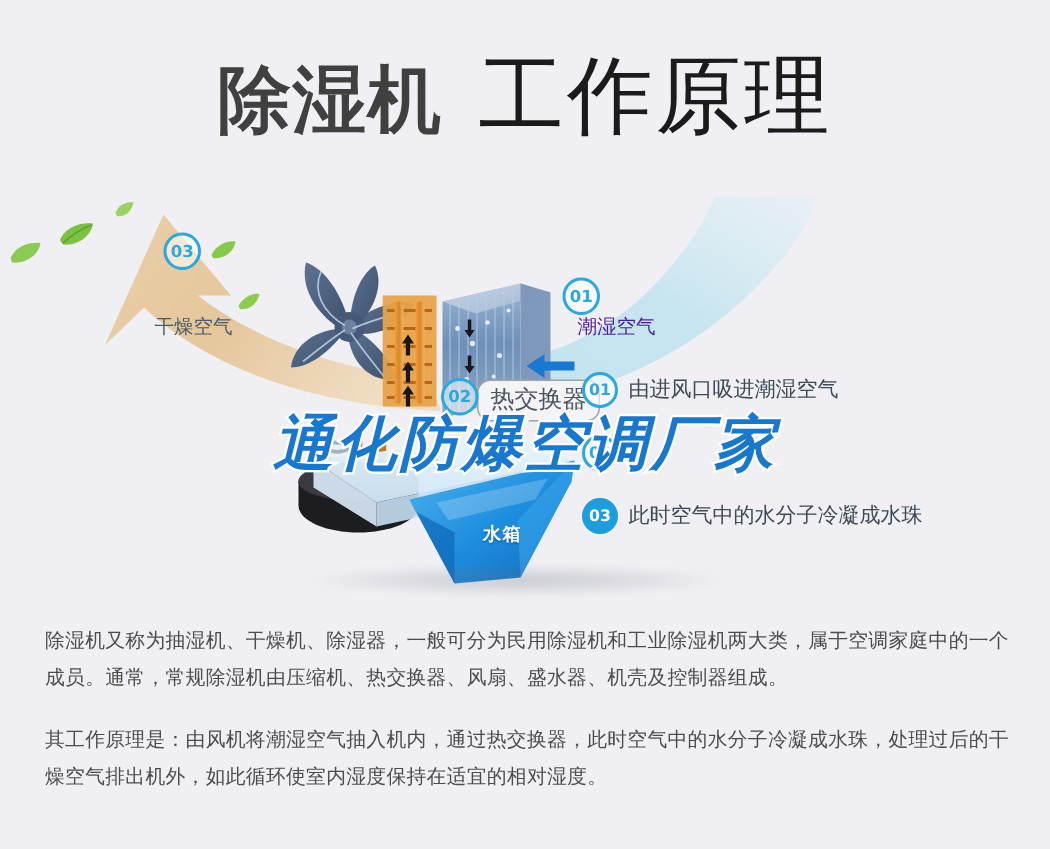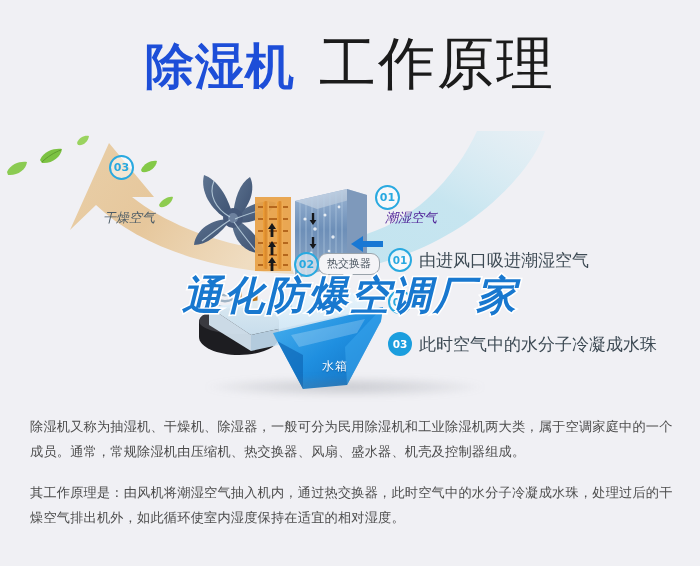--- a/index.html
+++ b/index.html
@@ -11,21 +11,21 @@
     position:relative;
   }
   #page{position:relative;width:700px;height:566px;background:#f0f0f4;overflow:hidden;}
 
   
   .title-row{
     position:absolute;left:0;top:26px;width:700px;
     text-align:center;white-space:nowrap;
   }
   .title-a{
-    font-size:49px;font-weight:bold;color:#1d4ed8;
+    font-size:49px;font-weight:bold;color:#404040;
     letter-spacing:1px;vertical-align:baseline;
   }
   .title-b{
     font-size:57px;font-weight:500;color:#1b1b1b;
     letter-spacing:2px;margin-left:24px;vertical-align:baseline;
   }
 
   
   #stage{position:absolute;left:0;top:105px;width:700px;height:295px;}
 
@@ -46,29 +46,29 @@
   
   .badge{
     position:absolute;width:21px;height:21px;border-radius:50%;
     border:2px solid #29a9e0;color:#29a9e0;
     font-size:11px;font-weight:bold;line-height:21px;text-align:center;
     background:rgba(255,255,255,.55);
     font-family:"DejaVu Sans",sans-serif;
   }
 
   .ill-label{
-    position:absolute;color:#4b5b66;font-size:13px;white-space:nowrap;font-style:italic;
+    position:absolute;color:#4b5b66;font-size:13px;white-space:nowrap;
   }
   .ill-label.light{color:#4c1d95;}
 
   
   .callout{
     position:absolute;left:318px;top:148px;
     border:1px solid #9aa3ab;border-radius:9px;background:#f4f4f7;
-    padding:2px 8px 3px 8px;font-size:11px;color:#4a5560;white-space:nowrap;
+    padding:2px 8px 3px 8px;font-size:16px;color:#4a5560;white-space:nowrap;
   }
   .callout .tail{
     position:absolute;left:24px;bottom:-7px;width:0;height:0;
     border-left:5px solid transparent;border-right:5px solid transparent;
     border-top:7px solid #f4f4f7;
   }
   .callout .tail-b{
     position:absolute;left:23px;bottom:-9px;width:0;height:0;
     border-left:6px solid transparent;border-right:6px solid transparent;
     border-top:8px solid #9aa3ab;z-index:-1;
@@ -78,43 +78,43 @@
   .fan{position:absolute;left:178px;top:60px;width:110px;height:110px;}
 
   
   .hx{position:absolute;left:255px;top:62px;width:130px;height:130px;}
 
   
   .base{position:absolute;left:195px;top:180px;width:190px;height:110px;}
 
   
   .tank-label{
-    position:absolute;left:322px;top:253px;color:#ffffff;font-size:12px;
-    font-weight:normal;letter-spacing:1px;
+    position:absolute;left:322px;top:243px;color:#ffffff;font-size:12px;
+    font-weight:bold;letter-spacing:1px;
     text-shadow:0 1px 1px rgba(0,60,120,.45);
   }
 
   
   .ground-shadow{
     position:absolute;left:205px;top:272px;width:280px;height:20px;
     background:radial-gradient(ellipse at 50% 50%,rgba(110,115,125,.30) 0%,rgba(110,115,125,.12) 48%,rgba(110,115,125,0) 72%);
     filter:blur(3px);
   }
 
   
   #legend{position:absolute;left:388px;top:248px;width:300px;}
   .legend-row{display:flex;align-items:center;margin-bottom:18px;}
   .legend-num{
     width:20px;height:20px;border-radius:50%;flex:0 0 auto;
     border:2px solid #29a9e0;color:#29a9e0;background:rgba(255,255,255,.6);
     font-size:10.5px;font-weight:bold;line-height:20px;text-align:center;
     font-family:"DejaVu Sans",sans-serif;margin-right:7px;
   }
   .legend-row.filled .legend-num{background:#1b9ede;border-color:#1b9ede;color:#fff;}
-  .legend-text{font-size:17px;color:#3d4a54;white-space:nowrap;}
+  .legend-text{font-size:14px;color:#3d4a54;white-space:nowrap;}
 
   
   #watermark{
     position:absolute;left:0;top:268px;width:700px;text-align:center;
     font-size:40px;font-weight:bold;font-style:italic;
     color:#1878cf;letter-spacing:2px;white-space:nowrap;
     -webkit-text-stroke:3px #ffffff;
     paint-order:stroke fill;
     text-shadow:0 0 2px rgba(255,255,255,.9);
   }

